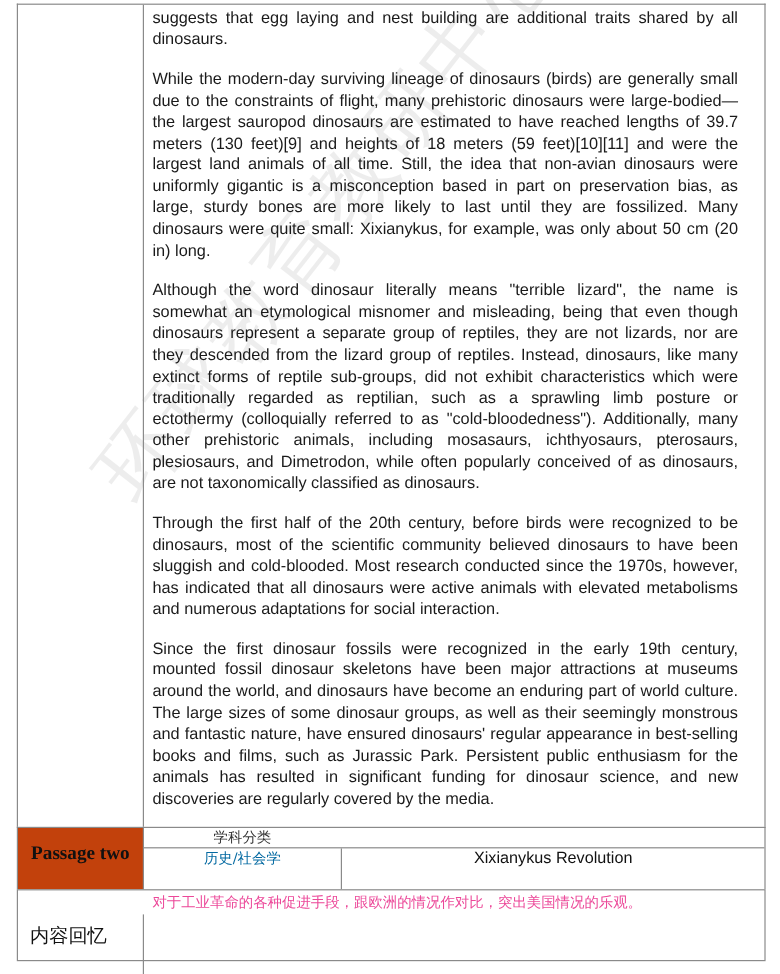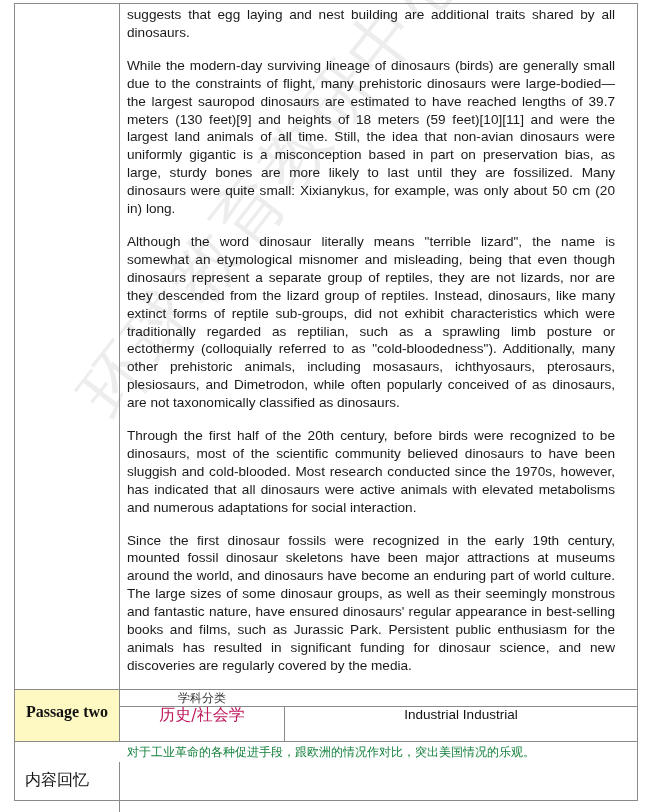--- a/index.html
+++ b/index.html
@@ -14,26 +14,26 @@
   .row2 { height:52px; border-top:1px solid #8a8a8a; }
   .passage-label { position:absolute; left:0; top:0; width:105px; height:100%; background:#8dc63f; border-right:1px solid #8a8a8a; box-sizing:border-box;
      display:flex; align-items:center; justify-content:center; font-family:"Liberation Serif", serif; font-weight:bold; font-size:16px; color:#111; padding-bottom:8px; }
   .subgrid { position:absolute; left:105px; top:0; right:0; height:100%; }
   .sg-h { position:absolute; top:0; height:16px; left:0; right:0; border-bottom:1px solid #8a8a8a; }
   .sg-cell { position:absolute; text-align:center; font-size:13px; line-height:16px; }
   .c1 { left:0; width:164px; }
   .c2 { left:164px; right:0; border-left:1px solid #8a8a8a; }
   .sg-h .c1, .sg-h .c2 { top:0; height:16px; font-family:"DejaVu Serif", serif; font-size:12px; color:#333; }
   .sg-b { position:absolute; top:17px; left:0; right:0; bottom:0; }
-  .sg-b .c1 { top:0; height:100%; font-family:"DejaVu Serif", serif; font-size:16px; color:#be185d; }
+  .sg-b .c1 { top:0; height:100%; font-family:"DejaVu Serif", serif; font-size:12px; color:#0369a1; }
   .sg-b .c2 { top:0; height:100%; font-size:13.5px; color:#111; }
   .row3 { height:60px; border-top:1px solid #8a8a8a; border-bottom:1px solid #8a8a8a; }
   .recall-label { position:absolute; left:0; top:0; width:105px; height:100%; border-right:1px solid #8a8a8a; box-sizing:border-box;
      font-family:"DejaVu Sans", sans-serif; font-size:16px; padding:8px 0 0 10px; color:#111;margin-top:20px; }
-  .recall-text { position:absolute; left:112px; top:2px; right:6px; font-family:"DejaVu Serif", serif; font-size:12px; color:#15803d; line-height:16px; }
+  .recall-text { position:absolute; left:112px; top:2px; right:6px; font-family:"DejaVu Serif", serif; font-size:12px; color:#ec4899; line-height:16px; }
   .watermark { position:absolute; left:60px; top:380px; transform:rotate(-52deg); transform-origin:left top;
      font-family:"DejaVu Serif", serif; font-size:68px; color:rgba(0,0,0,0.07); white-space:nowrap; pointer-events:none; letter-spacing:4px; }
 </style>
 </head>
 <body>
 
 <div class="watermark">环球教育教研中心</div>
 
 <div class="tbl">
   <div class="row row1">
@@ -41,28 +41,28 @@
     <div class="content">
       <p class="para">suggests that egg laying and nest building are additional traits shared by all dinosaurs.</p>
       <p class="para">While the modern-day surviving lineage of dinosaurs (birds) are generally small due to the constraints of flight, many prehistoric dinosaurs were large-bodied—the largest sauropod dinosaurs are estimated to have reached lengths of 39.7 meters (130 feet)[9] and heights of 18 meters (59 feet)[10][11] and were the largest land animals of all time. Still, the idea that non-avian dinosaurs were uniformly gigantic is a misconception based in part on preservation bias, as large, sturdy bones are more likely to last until they are fossilized. Many dinosaurs were quite small: Xixianykus, for example, was only about 50 cm (20 in) long.</p>
       <p class="para">Although the word dinosaur literally means "terrible lizard", the name is somewhat an etymological misnomer and misleading, being that even though dinosaurs represent a separate group of reptiles, they are not lizards, nor are they descended from the lizard group of reptiles. Instead, dinosaurs, like many extinct forms of reptile sub-groups, did not exhibit characteristics which were traditionally regarded as reptilian, such as a sprawling limb posture or ectothermy (colloquially referred to as "cold-bloodedness"). Additionally, many other prehistoric animals, including mosasaurs, ichthyosaurs, pterosaurs, plesiosaurs, and Dimetrodon, while often popularly conceived of as dinosaurs, are not taxonomically classified as dinosaurs.</p>
       <p class="para">Through the first half of the 20th century, before birds were recognized to be dinosaurs, most of the scientific community believed dinosaurs to have been sluggish and cold-blooded. Most research conducted since the 1970s, however, has indicated that all dinosaurs were active animals with elevated metabolisms and numerous adaptations for social interaction.</p>
       <p class="para">Since the first dinosaur fossils were recognized in the early 19th century, mounted fossil dinosaur skeletons have been major attractions at museums around the world, and dinosaurs have become an enduring part of world culture. The large sizes of some dinosaur groups, as well as their seemingly monstrous and fantastic nature, have ensured dinosaurs' regular appearance in best-selling books and films, such as Jurassic Park. Persistent public enthusiasm for the animals has resulted in significant funding for dinosaur science, and new discoveries are regularly covered by the media.</p>
     </div>
   </div>
 
   <div class="row row2">
-    <div class="passage-label" style="background: #fef9c3;">Passage two</div>
+    <div class="passage-label" style="background: #c2410c;">Passage two</div>
     <div class="subgrid">
       <div class="sg-h">
         <div class="sg-cell c1">学科分类</div>
       </div>
       <div class="sg-b">
         <div class="sg-cell c1">历史/社会学</div>
-        <div class="sg-cell c2">Industrial Industrial</div>
+        <div class="sg-cell c2">Xixianykus Revolution</div>
       </div>
     </div>
   </div>
 
   <div class="row row3">
     <div class="recall-label">内容回忆</div>
     <div class="recall-text">对于工业革命的各种促进手段，跟欧洲的情况作对比，突出美国情况的乐观。</div>
   </div>
 </div>
 

